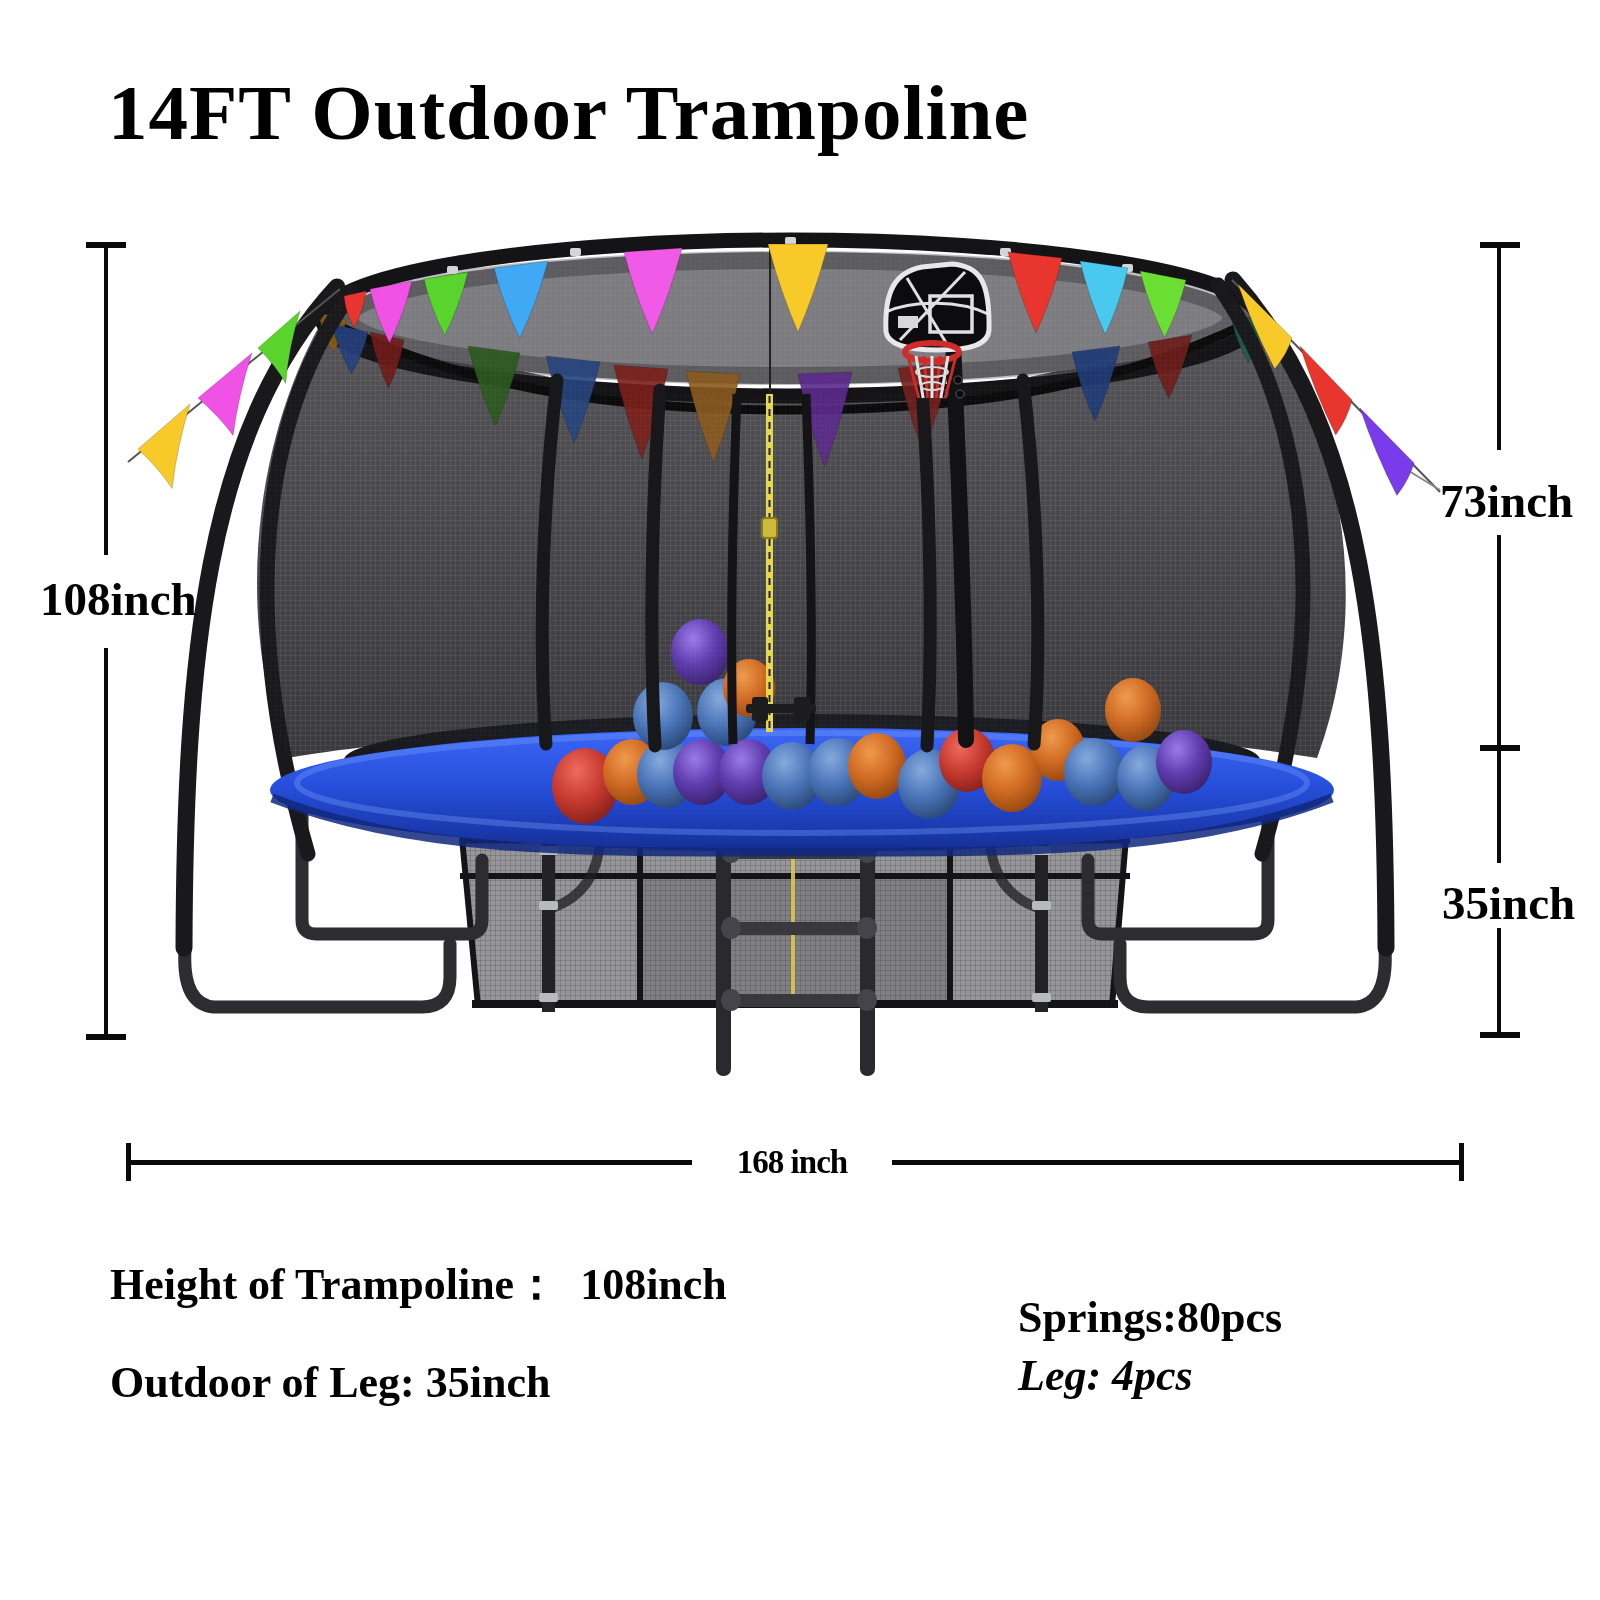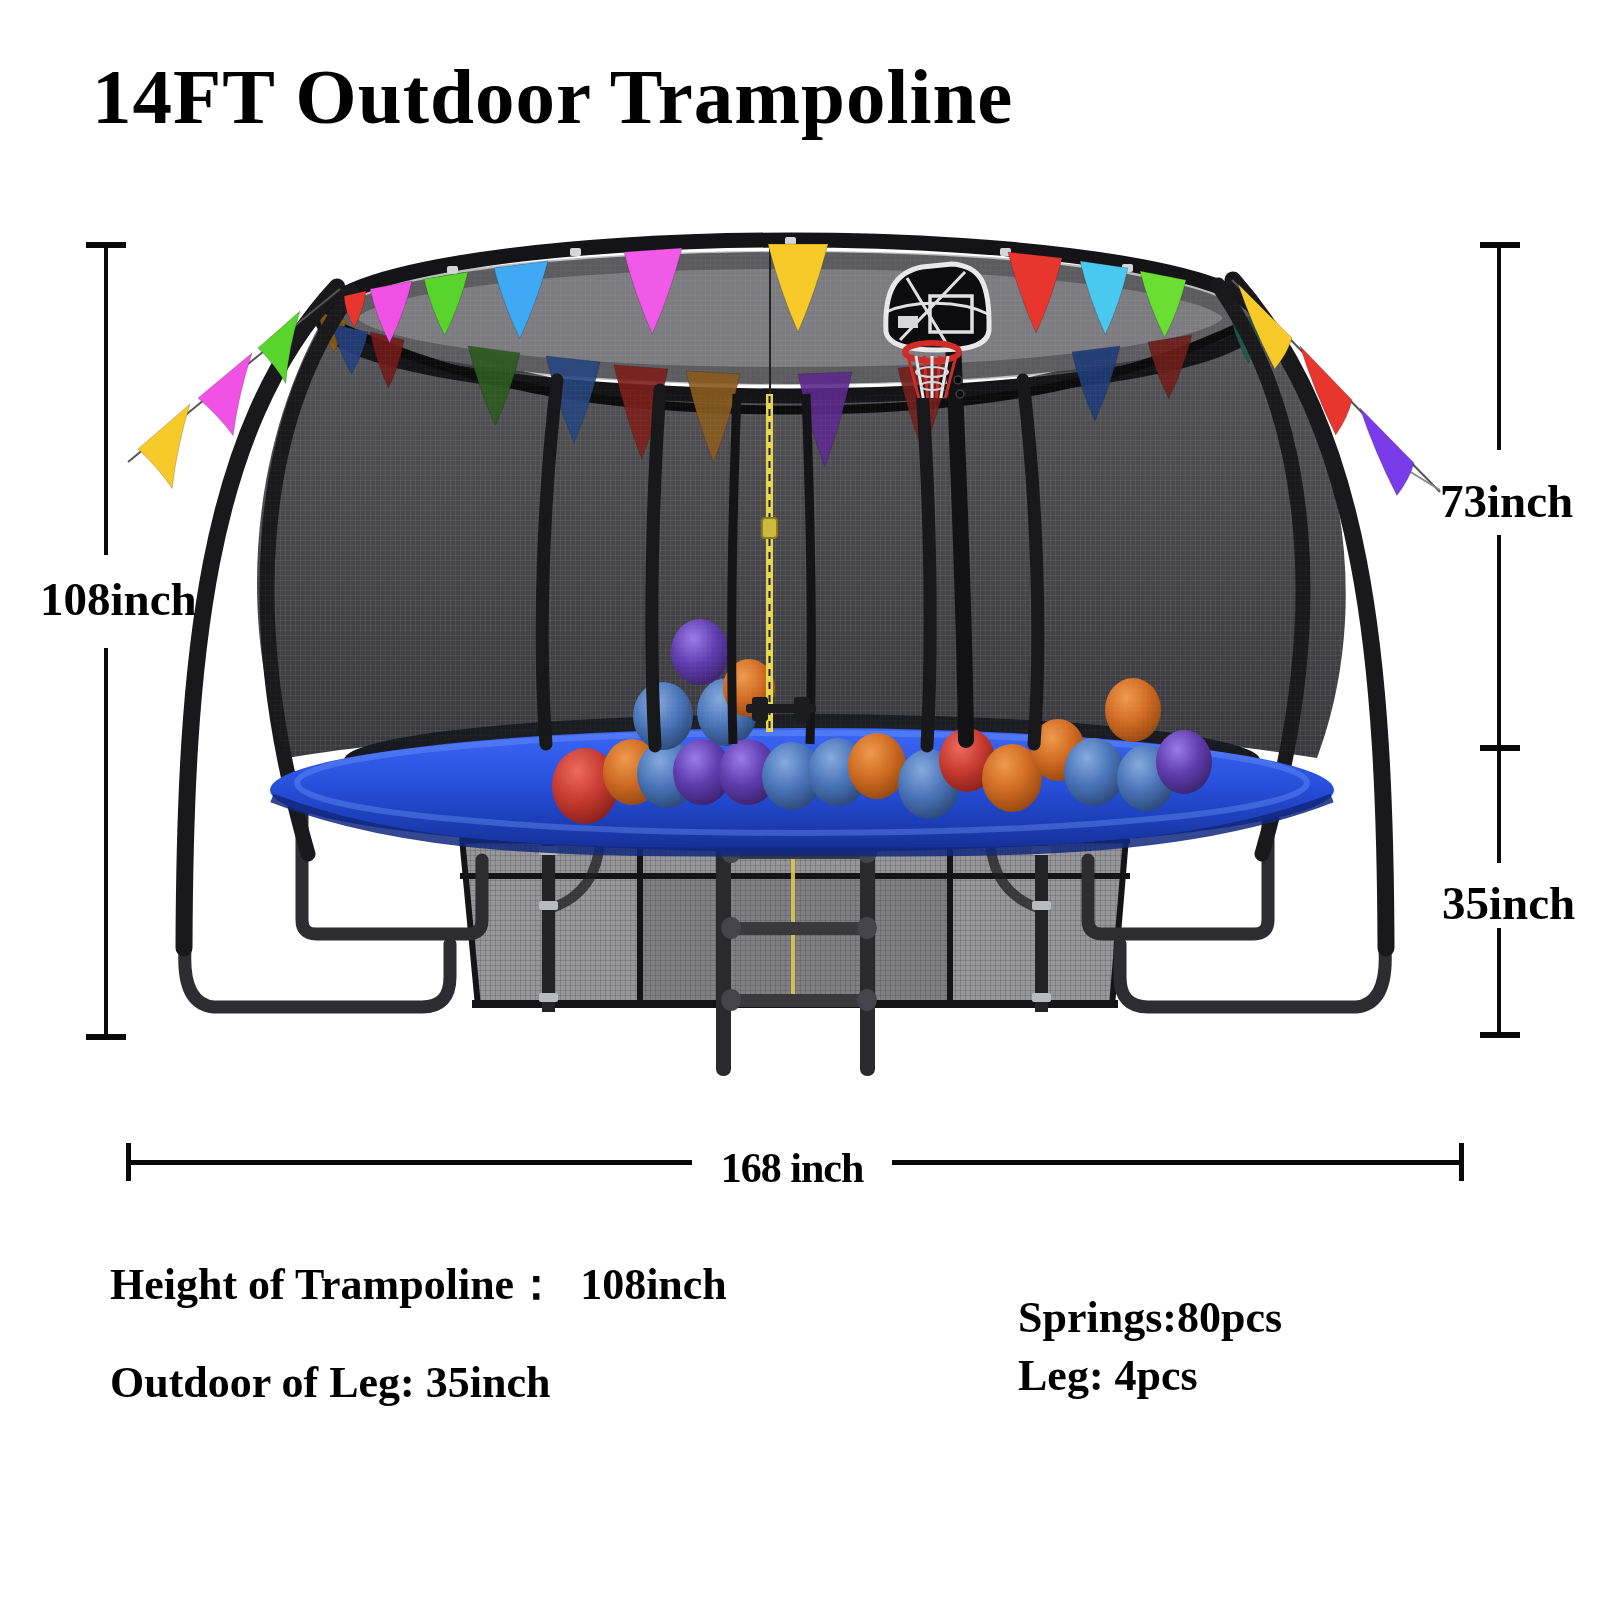--- a/index.html
+++ b/index.html
@@ -1,24 +1,24 @@
 <!DOCTYPE html>
 <html><head>
 <meta charset="utf-8">
 <style>
   html,body{margin:0;padding:0;background:#fff;overflow:hidden;}
   .canvas{position:relative;width:1600px;height:1600px;background:#ffffff;
           font-family:"Liberation Serif","DejaVu Serif",serif;color:#000;}
-  .page-title{position:absolute;left:92px;top:52px;margin:0;font-size:79px;font-weight:700;
+  .page-title{position:absolute;left:92px;top:52px;margin:16px;font-size:79px;font-weight:700;
               letter-spacing:1px;white-space:nowrap;}
   .tramp-svg{position:absolute;left:0;top:0;width:1600px;height:1600px;}
   .dim{position:absolute;background:#0a0a0a;}
   .dim-label{position:absolute;font-weight:700;font-size:47px;white-space:nowrap;}
   .dim-label.center{text-align:center;}
-  .dim-label.condensed{font-size:42px;letter-spacing:-1px;}
+  .dim-label.condensed{font-size:33px;letter-spacing:-1px;}
   .spec{position:absolute;font-weight:700;font-size:44px;white-space:pre;text-align:center;}
 </style>
 </head>
 <body>
 
 <div class="canvas">
 
   <h1 class="page-title">14FT Outdoor Trampoline</h1>
 
   <svg class="tramp-svg" viewBox="0 0 1600 1600">
@@ -298,14 +298,14 @@
 
   <div class="dim" style="left:126px;top:1143px;width:5px;height:38px;"></div>
   <div class="dim" style="left:128px;top:1160px;width:564px;height:5px;"></div>
   <div class="dim-label center condensed" style="left:692px;top:1144px;width:200px;">168 inch</div>
   <div class="dim" style="left:892px;top:1160px;width:570px;height:5px;"></div>
   <div class="dim" style="left:1459px;top:1143px;width:5px;height:38px;"></div>
 
   <div class="spec" style="left:110px;top:1255px;">Height of Trampoline：  108inch</div>
   <div class="spec" style="left:110px;top:1357px;">Outdoor of Leg: 35inch</div>
   <div class="spec" style="left:1018px;top:1292px;">Springs:80pcs</div>
-  <div class="spec" style="left:1018px;top:1350px;">Leg: 4pcs</div>
+  <div class="spec" style="left:1018px;top:1350px;font-style:italic;">Leg: 4pcs</div>
 </div>
 
 </body></html>

